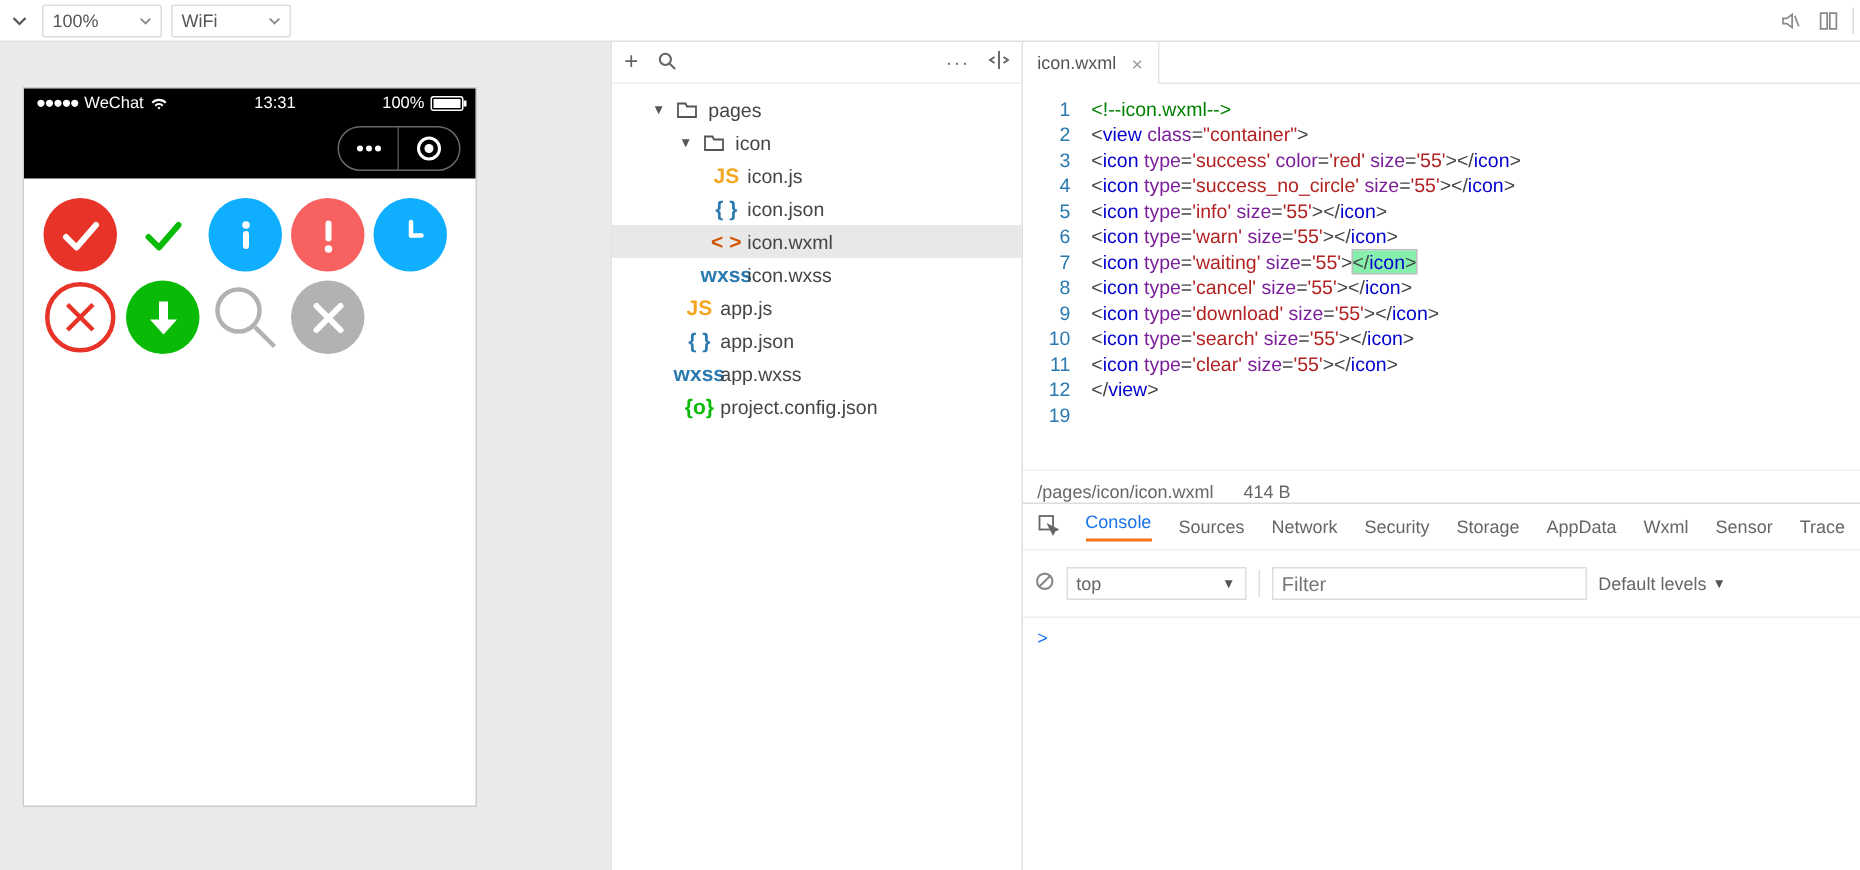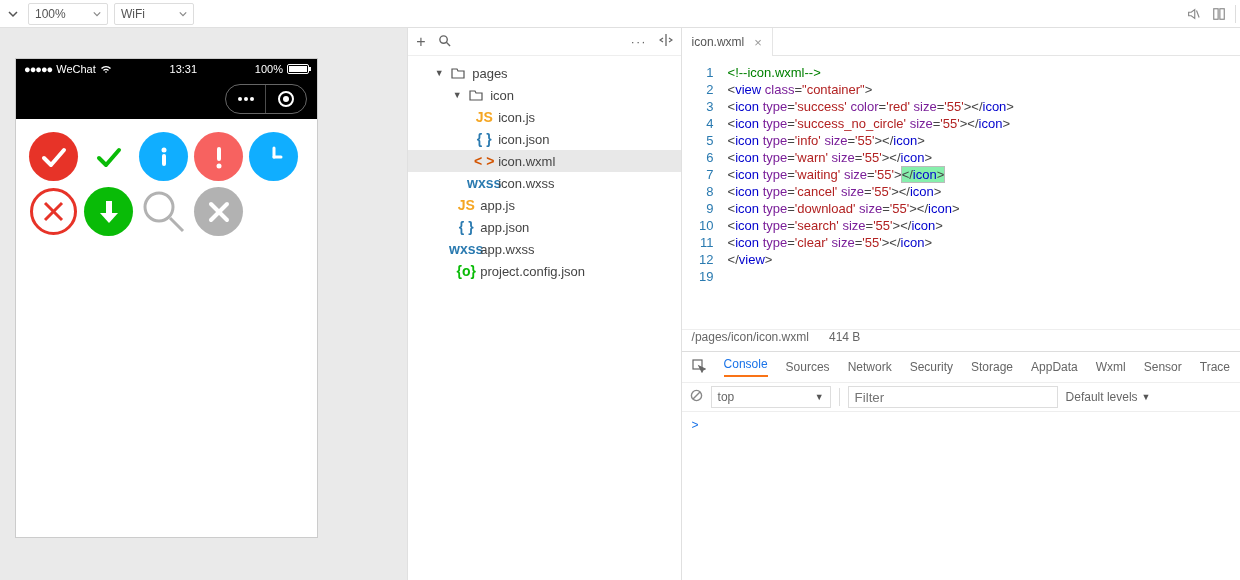--- a/index.html
+++ b/index.html
@@ -138,27 +138,27 @@
     .gutter{width:40px;text-align:right;color:#2a7ab0;padding:8px 8px 0 0;user-select:none;}
     .gutter div{height:17px;}
     .code{padding:8px 0 0 6px;white-space:pre;}
     .code .line{height:17px;}
     .c-comment{color:#008000;}
     .c-tag{color:#0000cd;}
     .c-attr{color:#7a1f99;}
     .c-val{color:#b22222;}
     .c-punct{color:#444;}
     .sel-range{background:#86efac;outline:1px solid #bbb;}
-    .status-line{height:22px;border-top:1px solid #eee;display:flex;align-items:flex-start;padding:0 10px;font-size:12px;color:#666;gap:20px;}
+    .status-line{height:22px;border-top:1px solid #eee;display:flex;align-items:flex-end;padding:0 10px;font-size:12px;color:#666;gap:20px;}
     
     .devtools{border-top:1px solid #ddd;}
     .dev-tabs{height:30px;display:flex;align-items:center;gap:18px;padding:0 10px;font-size:12px;color:#666;}
     .dev-tabs .dt{cursor:default;}
     .dev-tabs .dt.active{color:#1a73e8;border-bottom:2px solid #f97316;padding-bottom:4px;}
-    .dev-filter{height:30px;border-top:1px solid #eee;border-bottom:1px solid #eee;display:flex;align-items:center;padding:0 8px;gap:8px;font-size:12px;color:#666;}
+    .dev-filter{height:46px;border-top:1px solid #eee;border-bottom:1px solid #eee;display:flex;align-items:center;padding:0 8px;gap:8px;font-size:12px;color:#666;}
     .ctx-sel{min-width:120px;height:22px;border:1px solid #ddd;display:flex;align-items:center;justify-content:space-between;padding:0 6px;}
     .filter-input{flex:0 0 210px;height:22px;border:1px solid #ddd;padding:4px 6px;color:#999;}
     .console-body{height:168px;padding:6px 10px;font-family:Consolas,monospace;color:#1a73e8;font-size:12px;}
   </style>
 </head>
 <body>
 
 <div class="top-toolbar">
   <div class="chevron">
     <svg width="10" height="10" viewBox="0 0 10 10">

